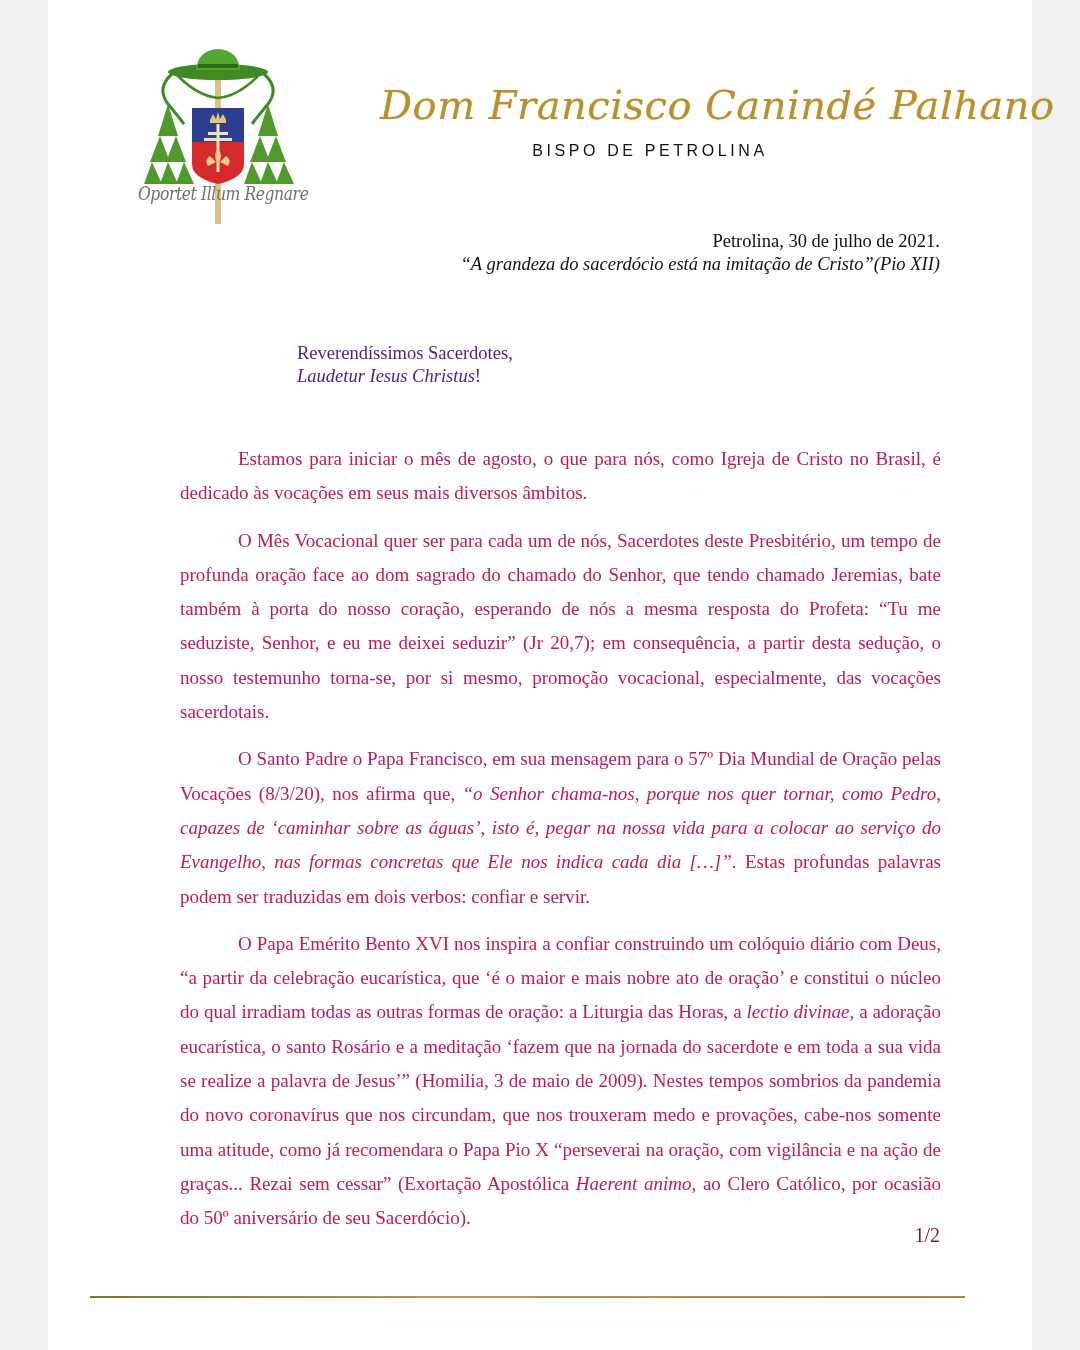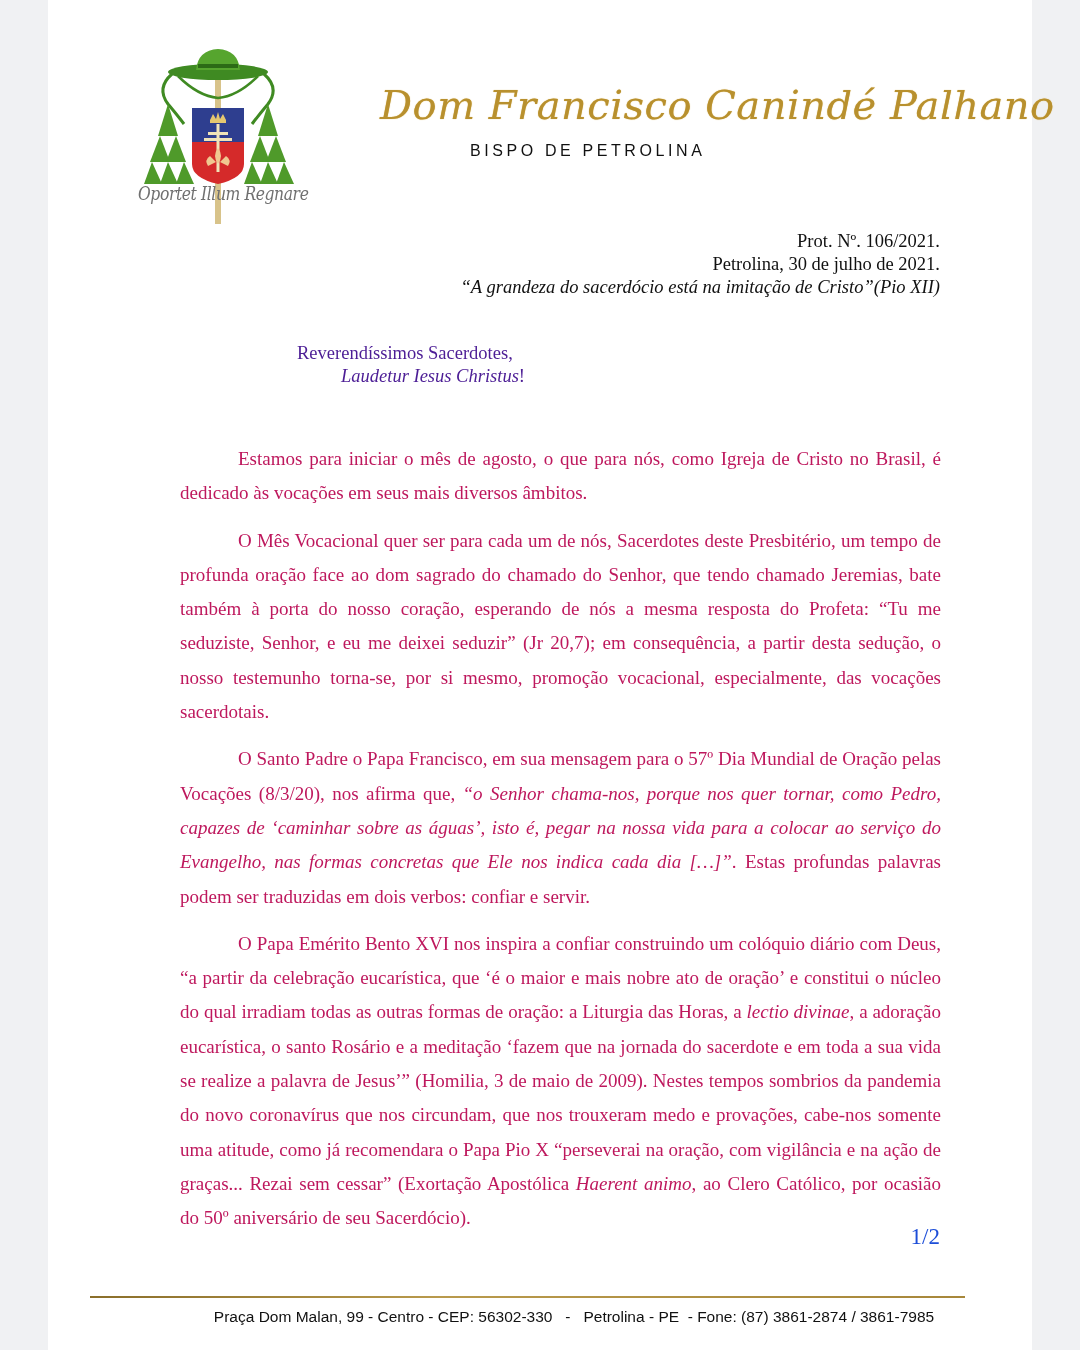--- a/index.html
+++ b/index.html
@@ -29,48 +29,48 @@
     }
     .bishop-name {
       position: absolute; left: 380px; top: 82px; width: 560px;
       font-family: "DejaVu Serif", serif; font-style: italic;
       font-size: 40px; color: #b8902e; white-space: nowrap;
       letter-spacing: 0.5px;
       text-shadow: 0 0 1px #d8b45a;
       text-align: center;
     }
     .bishop-title {
-      position: absolute; left: 470px; top: 142px; width: 360px; 
+      position: absolute; left: 470px; top: 142px; width: 360px; text-align: center;
       font-family: "Liberation Sans", sans-serif; font-size: 16px;
       letter-spacing: 3.6px; color: #111;
     }
     
     .ref-block {
       position: absolute; right: 140px; top: 230px; text-align: right;
       font-size: 18.5px; line-height: 23px; color: #111;
     }
     .ref-block .motto-quote { font-style: italic; }
     
     .salutation {
       position: absolute; left: 297px; top: 342px;
       font-size: 18.5px; line-height: 23px; color: #4c1d95;
     }
-    .salutation .greet { font-style: italic; margin-left: 44px; }
+    .salutation .greet { font-style: italic; }
     
     .body-text {
       position: absolute; left: 180px; top: 442px; width: 761px;
       font-size: 19px; line-height: 34.3px; text-align: justify; color: #be185d;
     }
     .body-text p { margin: 0 0 13px 0; text-indent: 58px; }
     .body-text i { font-style: italic; }
     .body-text b { font-weight: normal; }
     
     .page-num {
       position: absolute; right: 140px; top: 1224px;
-      font-size: 23px; color: #1d4ed8;
+      font-size: 20px; color: #7f1d1d;
     }
     .footer-rule {
       position: absolute; left: 90px; width: 875px; top: 1296px; height: 2px;
       background: linear-gradient(to right, #8a6e2a, #b99a4c 40%, #a7873a);
     }
     .footer-addr {
       position: absolute; left: 48px; width: 984px; top: 1306px; text-align: center;
       font-family: "Liberation Sans", sans-serif; font-size: 15.5px; line-height: 21px; color: #111;
     }
     .footer-addr div { white-space: pre; }
@@ -124,34 +124,32 @@
 
     <path d="M80 104 Q74 112 80 120 Q86 112 80 104 Z M72 112 Q66 116 70 122 Q74 120 78 118 Z M88 112 Q94 116 90 122 Q86 120 82 118 Z" fill="#f0c890"></path>
   </svg>
 </div>
 <div class="motto">Oportet Illum Regnare</div>
 
 <div class="bishop-name">Dom Francisco Canindé Palhano</div>
 <div class="bishop-title">BISPO DE PETROLINA</div>
 
 <div class="ref-block">
-  <div>Prot. Nº. 106/2021.</div>
   <div>Petrolina, 30 de julho de 2021.</div>
   <div class="motto-quote">“A grandeza do sacerdócio está na imitação de Cristo”(Pio XII)</div>
 </div>
 
 <div class="salutation">
   <div>Reverendíssimos Sacerdotes,</div>
   <div><span class="greet">Laudetur Iesus Christus</span><span>!</span></div>
 </div>
 
 <div class="body-text">
   <p>Estamos para iniciar o mês de agosto, o que para nós, como Igreja de Cristo no Brasil, é dedicado às vocações em seus mais diversos âmbitos.</p>
   <p>O Mês Vocacional quer ser para cada um de nós, Sacerdotes deste Presbitério, um tempo de profunda oração face ao dom sagrado do chamado do Senhor, que tendo chamado Jeremias, bate também à porta do nosso coração, esperando de nós a mesma resposta do Profeta: “Tu me seduziste, Senhor, e eu me deixei seduzir” (Jr 20,7); em consequência, a partir desta sedução, o nosso testemunho torna-se, por si mesmo, promoção vocacional, especialmente, das vocações sacerdotais.</p>
   <p><span>O Santo Padre o Papa Francisco, em sua mensagem para o 57º Dia Mundial de Oração pelas Vocações (8/3/20), nos afirma que, </span><i>“o Senhor chama-nos, porque nos quer tornar, como Pedro, capazes de ‘caminhar sobre as águas’, isto é, pegar na nossa vida para a colocar ao serviço do Evangelho, nas formas concretas que Ele nos indica cada dia […]”</i><span>. Estas profundas palavras podem ser traduzidas em dois verbos: confiar e servir.</span></p>
   <p><span>O Papa Emérito Bento XVI nos inspira a </span><b>confiar</b><span> construindo um colóquio diário com Deus, “a partir da celebração eucarística, que ‘é o maior e mais nobre ato de oração’ e constitui o núcleo do qual irradiam todas as outras formas de oração: a Liturgia das Horas, a </span><i>lectio divinae</i><span>, a adoração eucarística, o santo Rosário e a meditação ‘fazem que na jornada do sacerdote e em toda a sua vida se realize a palavra de Jesus’” (Homilia, 3 de maio de 2009). Nestes tempos sombrios da pandemia do novo coronavírus que nos circundam, que nos trouxeram medo e provações, cabe-nos somente uma atitude, como já recomendara o Papa Pio X “perseverai na oração, com vigilância e na ação de graças... Rezai sem cessar” (Exortação Apostólica </span><i>Haerent animo</i><span>, ao Clero Católico, por ocasião do 50º aniversário de seu Sacerdócio).</span></p>
 </div>
 
 <div class="page-num">1/2</div>
 <div class="footer-rule"></div>
 <div class="footer-addr">
-  <div class="addr-line">Praça Dom Malan, 99 - Centro - CEP: 56302-330   -   Petrolina - PE  - Fone: (87) 3861-2874 / 3861-7985</div>
 </div>
 
 </body></html>

